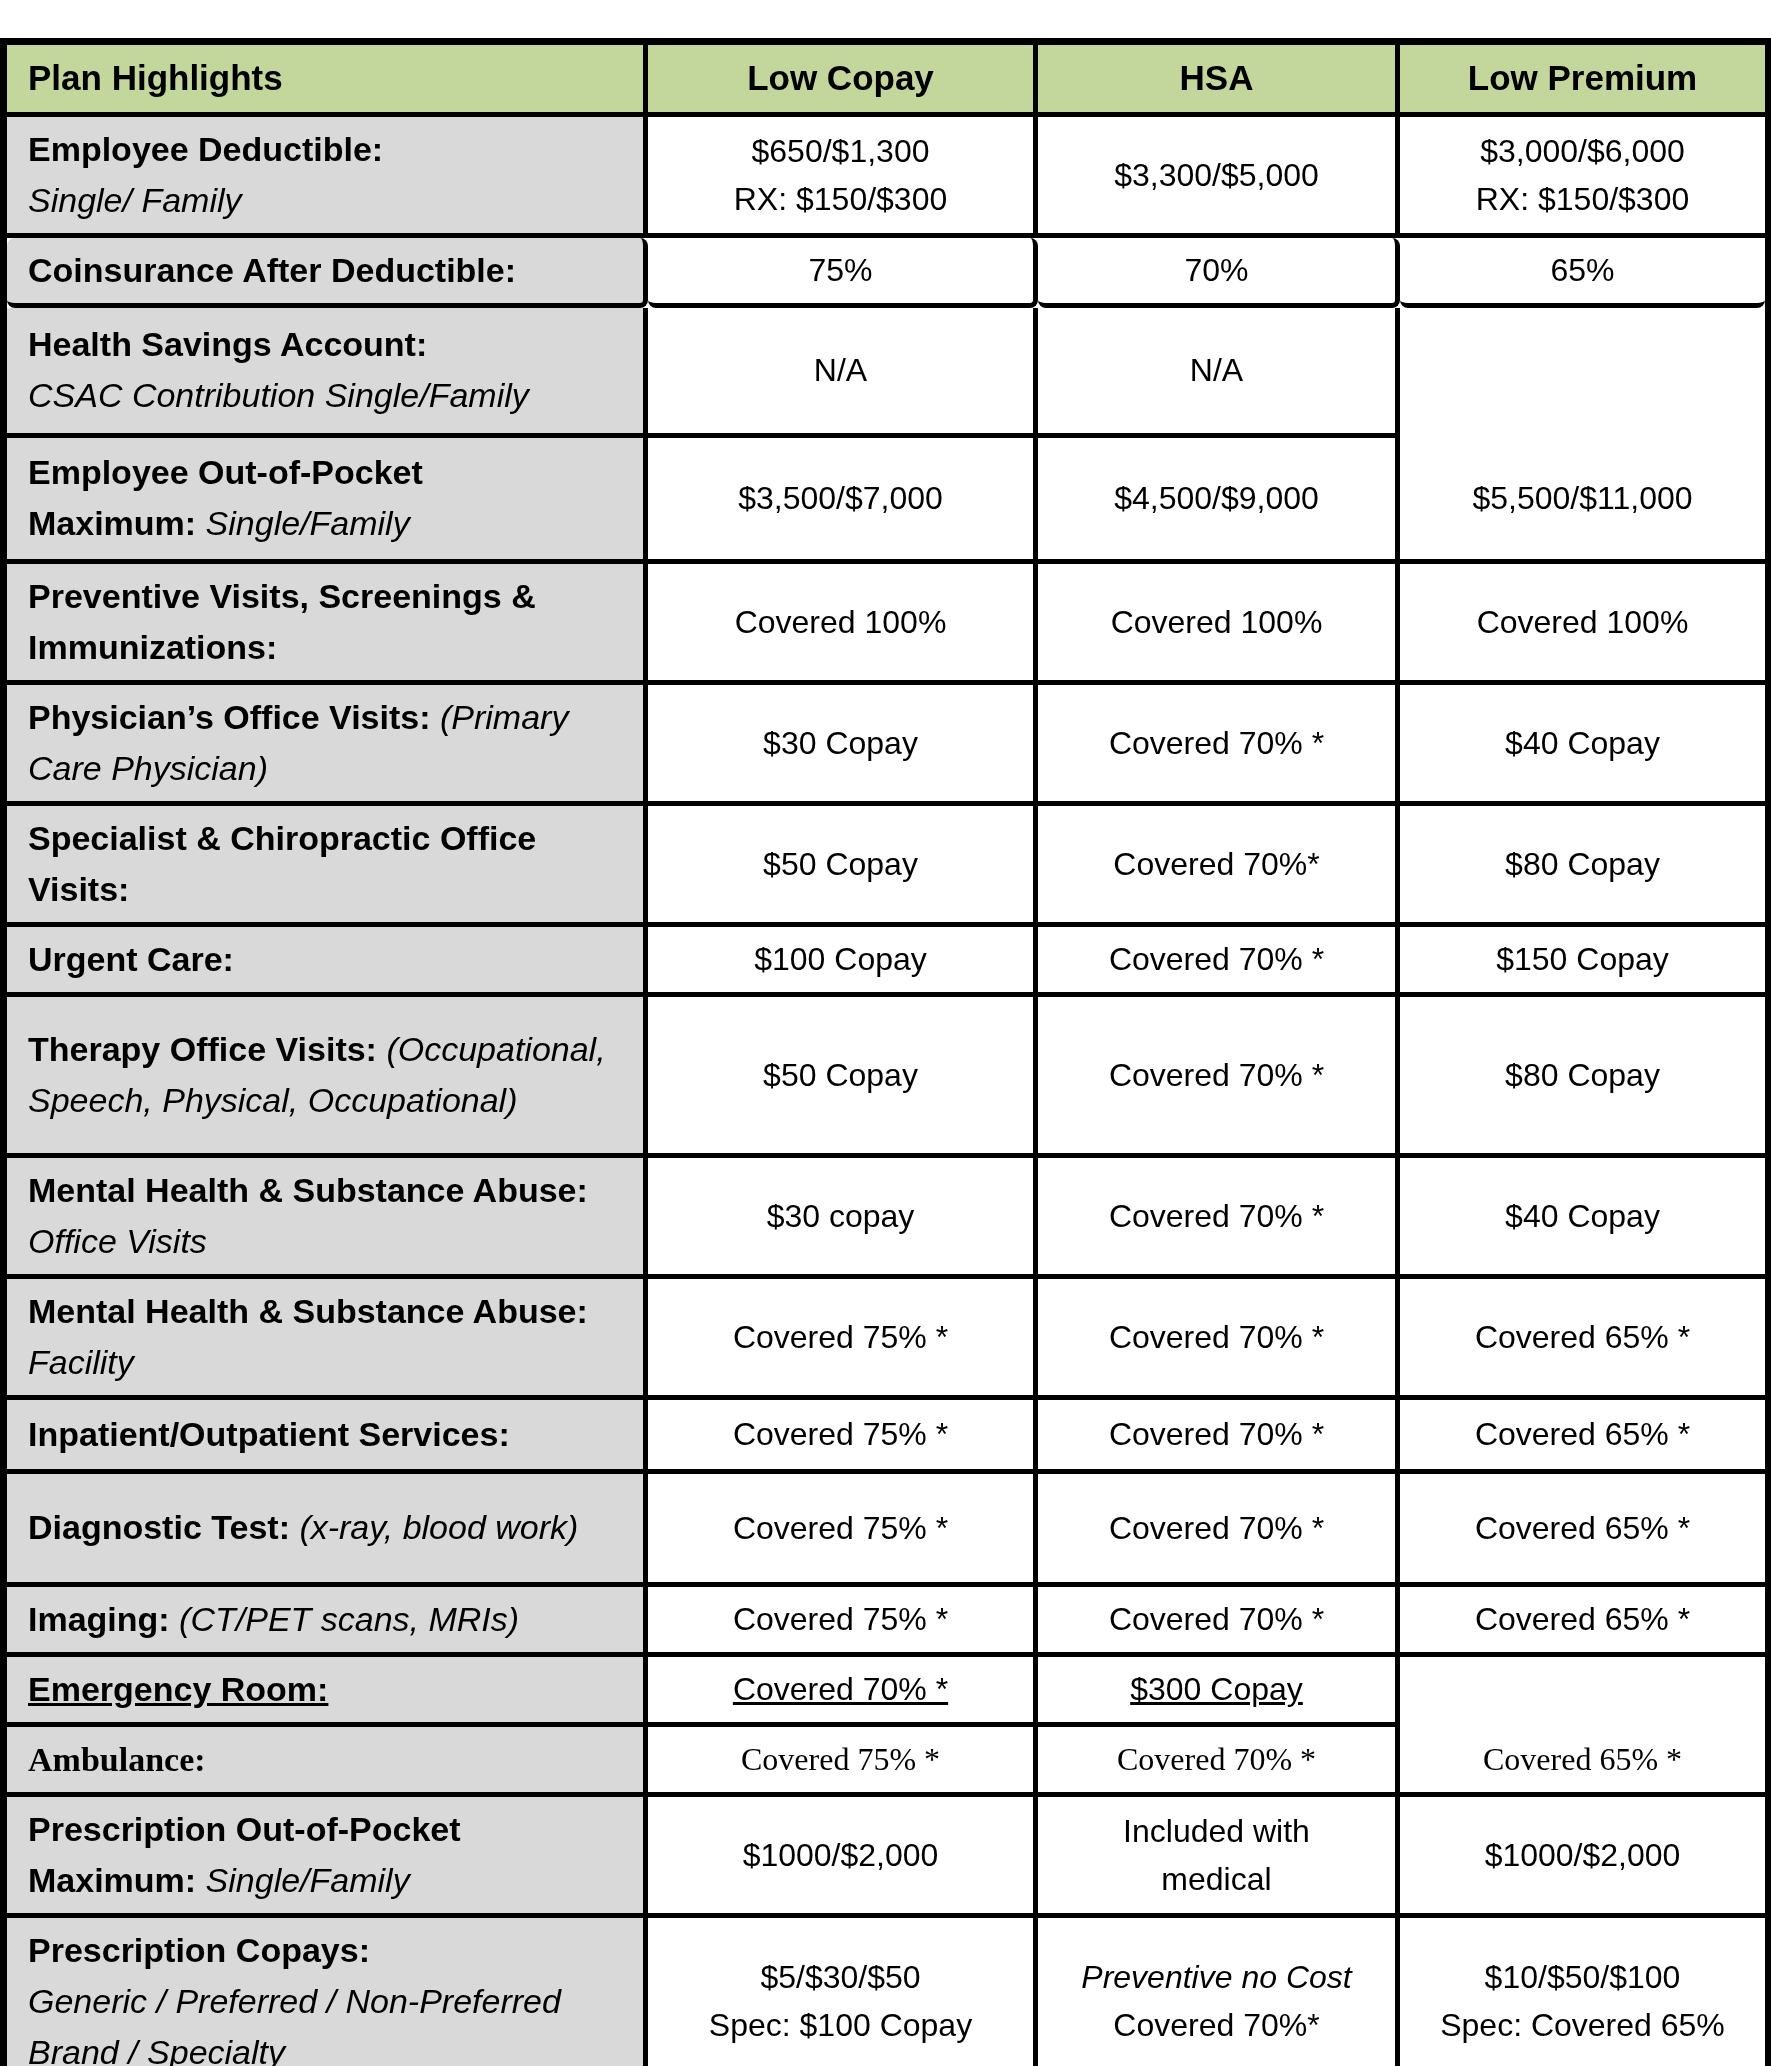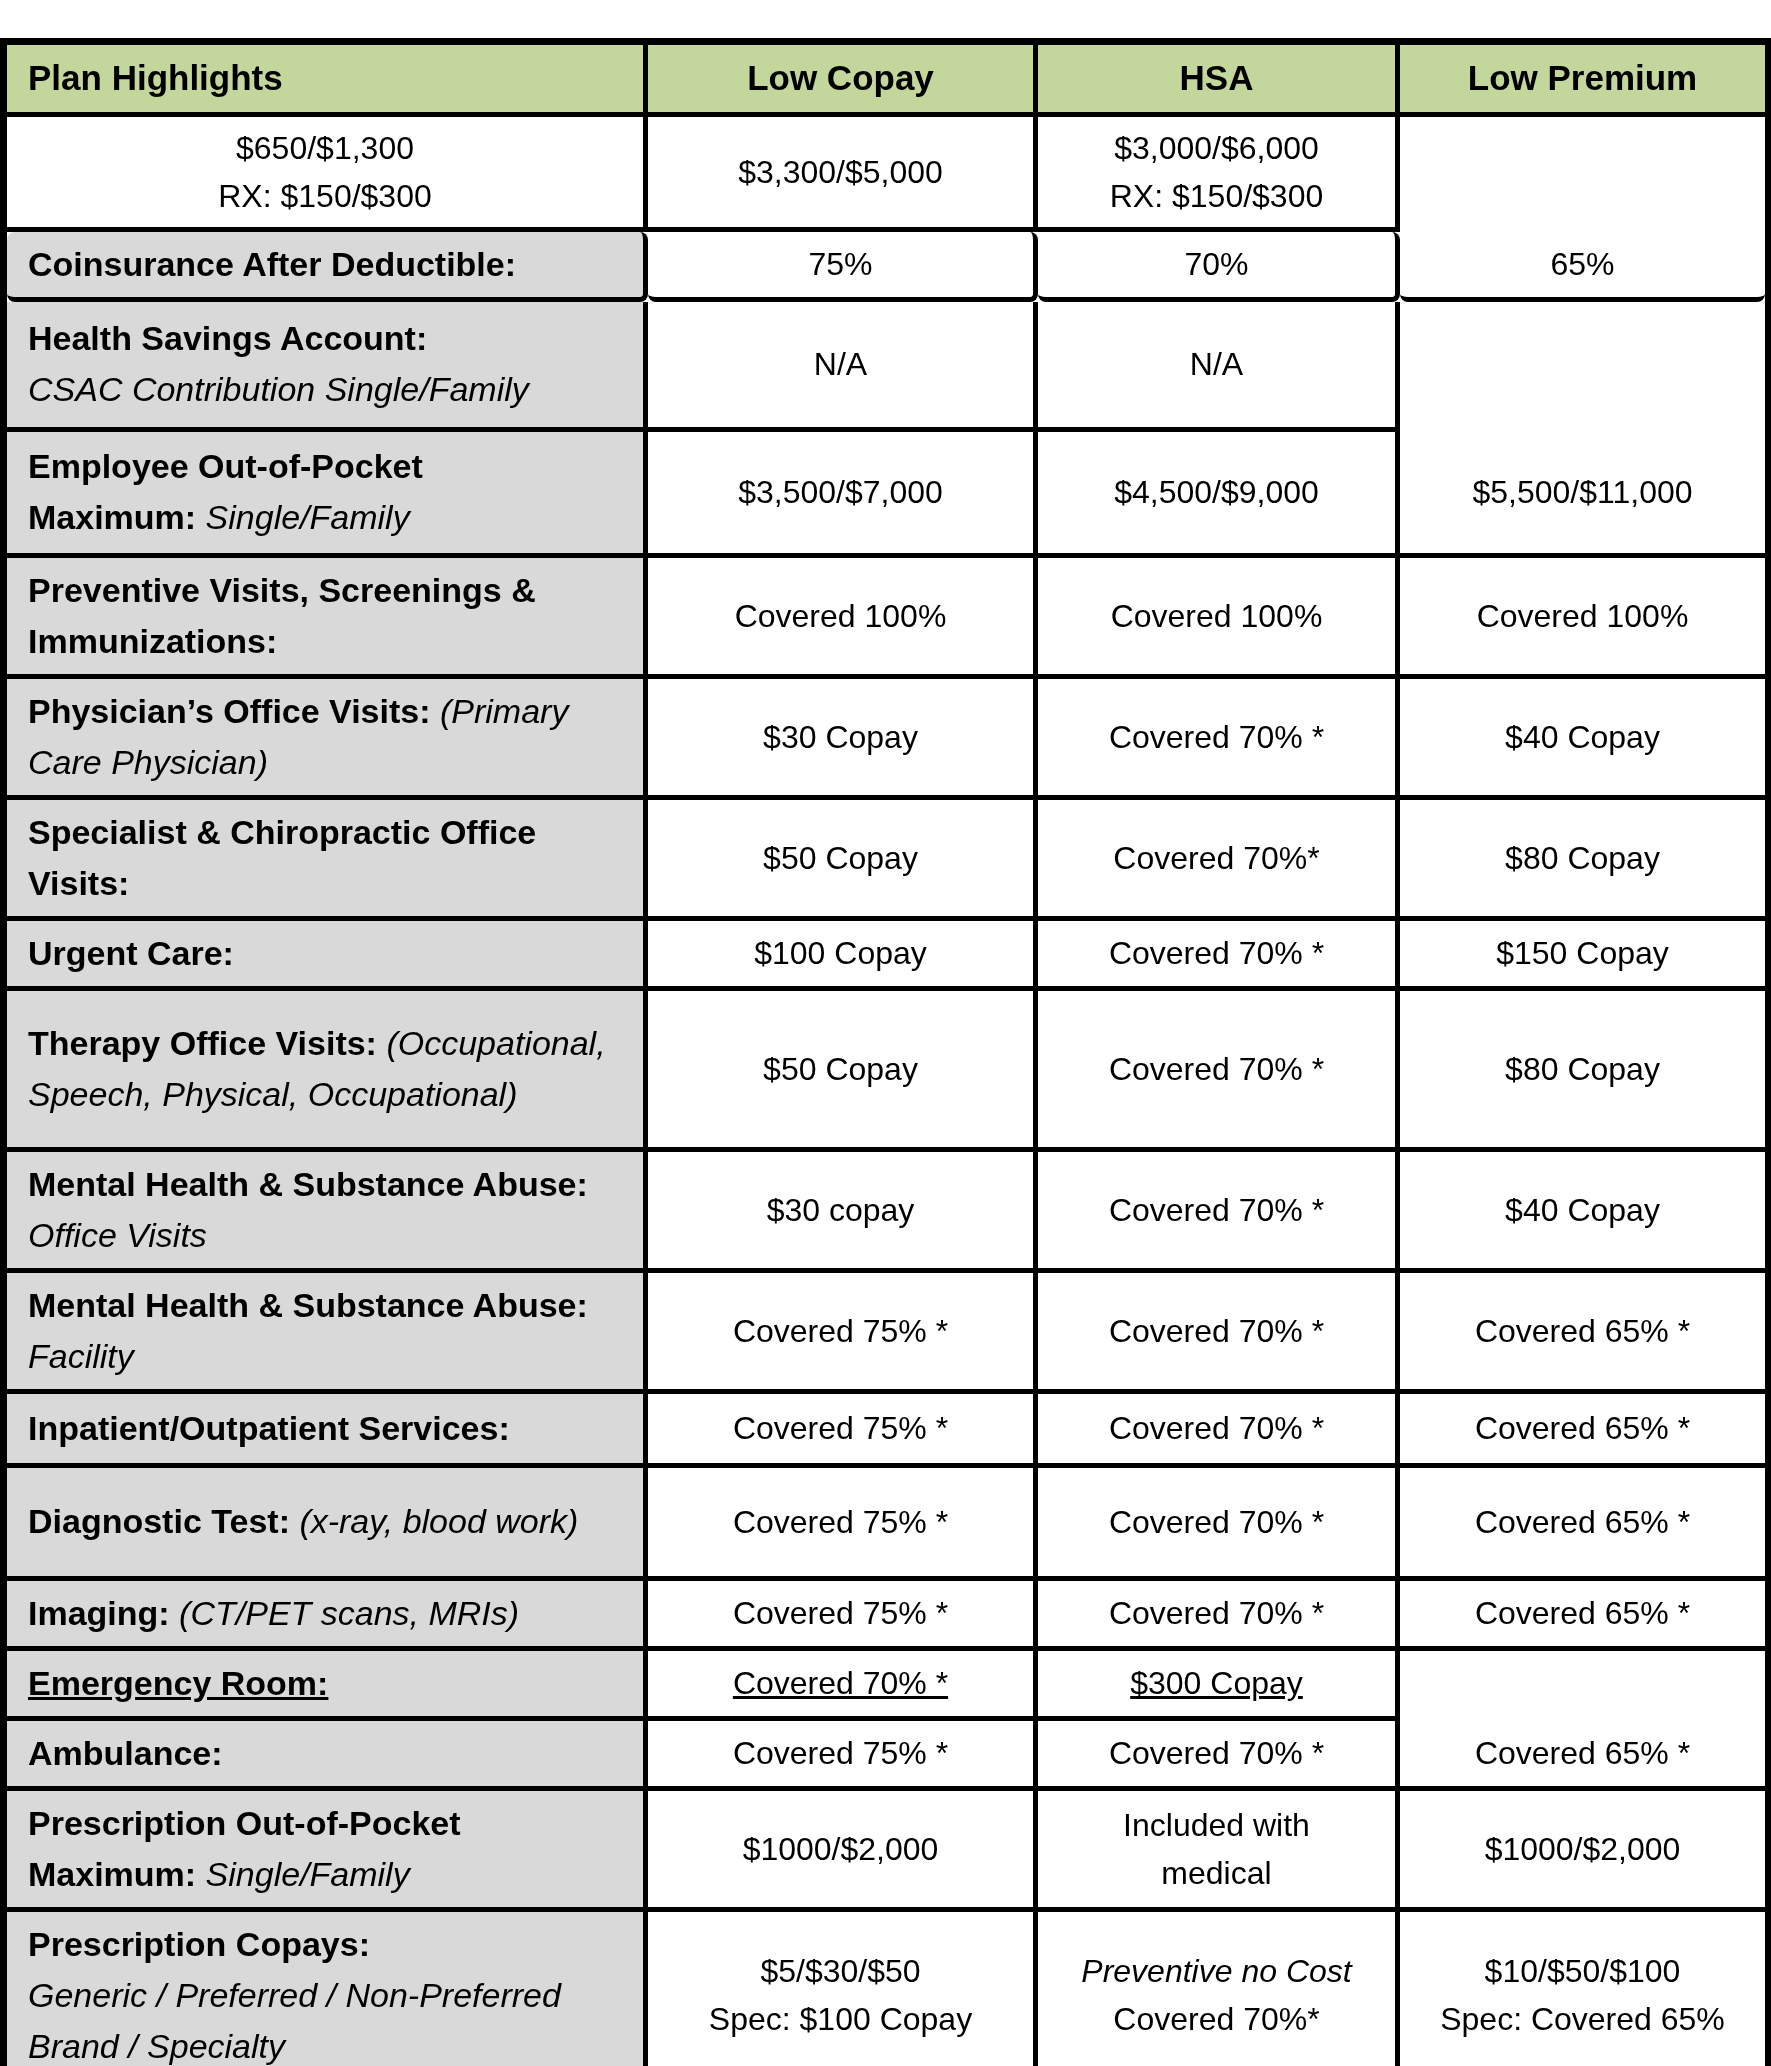--- a/index.html
+++ b/index.html
@@ -39,21 +39,21 @@
   .tbody .row:nth-child(6)  .cell{min-height:113px;}
   .tbody .row:nth-child(7)  .cell{min-height:115px;}
   .tbody .row:nth-child(8)  .cell{min-height:67px;}
   .tbody .row:nth-child(9)  .cell{min-height:161px;}
   .tbody .row:nth-child(10) .cell{min-height:112px;}
   .tbody .row:nth-child(11) .cell{min-height:116px;}
   .tbody .row:nth-child(12) .cell{min-height:74px;}
   .tbody .row:nth-child(13) .cell{min-height:113px;}
   .tbody .row:nth-child(14) .cell{min-height:68px;}
   .tbody .row:nth-child(15) .cell{min-height:67px;text-decoration:underline;}
-  .tbody .row:nth-child(16) .cell{min-height:70px;}
+  .tbody .row:nth-child(16) .cell{min-height:70px;font-family:Liberation Serif, serif;}
   .tbody .row:nth-child(17) .cell{min-height:120px;}
   .tbody .row:nth-child(18) .cell{min-height:168px;}
   
   .tfoot{display:grid;grid-template-columns:1393px 365px;}
   .tfoot .cell{min-height:64px;border-bottom:none;background:#fff;}
   .tfoot .cell:first-child{border-right:5.6px solid #000;}
   .tfoot .txt{font-weight:bold;font-size:35px;}
 </style>
 </head>
 <body>
@@ -70,20 +70,24 @@
     <div class="cell v">
       <span class="txt">HSA</span>
     </div>
     <div class="cell v">
       <span class="txt">Low Premium</span>
     </div>
   </div>
 
   <div class="tbody">
   <div class="row">
+    <div class="cell l">
+          <span class="txt"><span class="seg-b ">Employee Deductible:</span><span class="seg-i">
+Single/ Family</span></span>
+        </div>
     <div class="cell v">
           <span class="txt"><span class="">$650/$1,300
 RX: $150/$300</span></span>
         </div>
     <div class="cell v">
           <span class="txt"><span class="">$3,300/$5,000</span></span>
         </div>
     <div class="cell v">
           <span class="txt"><span class="">$3,000/$6,000
 RX: $150/$300</span></span>

